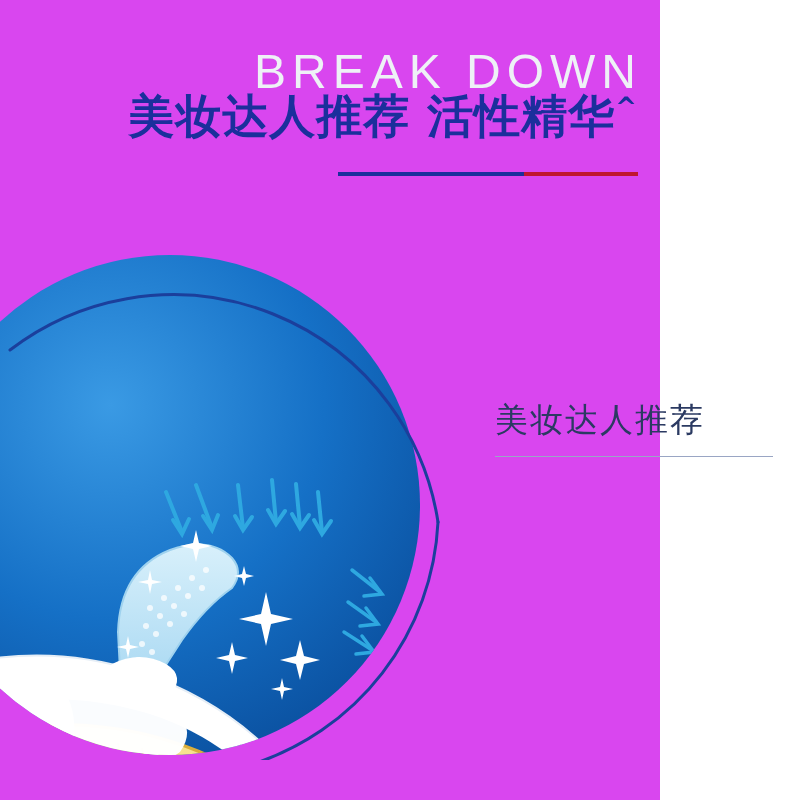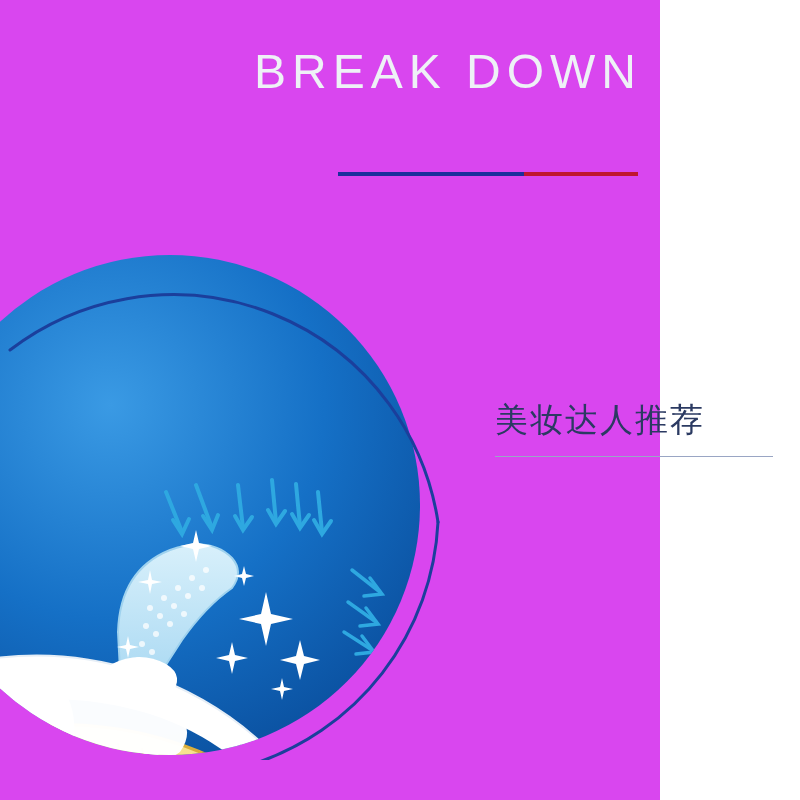--- a/index.html
+++ b/index.html
@@ -110,20 +110,23 @@
     pointer-events: none;
   }
 </style>
 </head>
 <body>
 
 <div id="page">
 
   <div class="watermark">BREAK DOWN</div>
 
+  <div class="headline">
+    <span>美妆达人推荐 活性精华</span><span class="sup">^</span>
+  </div>
 
   <div class="rule-wrap">
     <div class="rule-blue"></div>
     <div class="rule-red"></div>
   </div>
 
   <div class="caption">美妆达人推荐</div>
   <div class="caption-rule"></div>
 
   <div class="illus">

